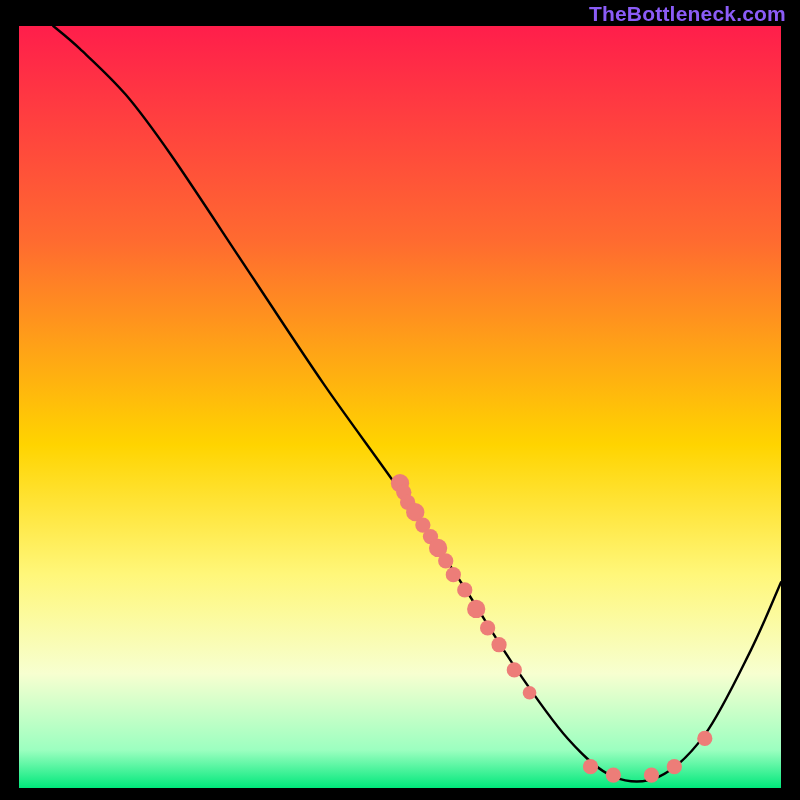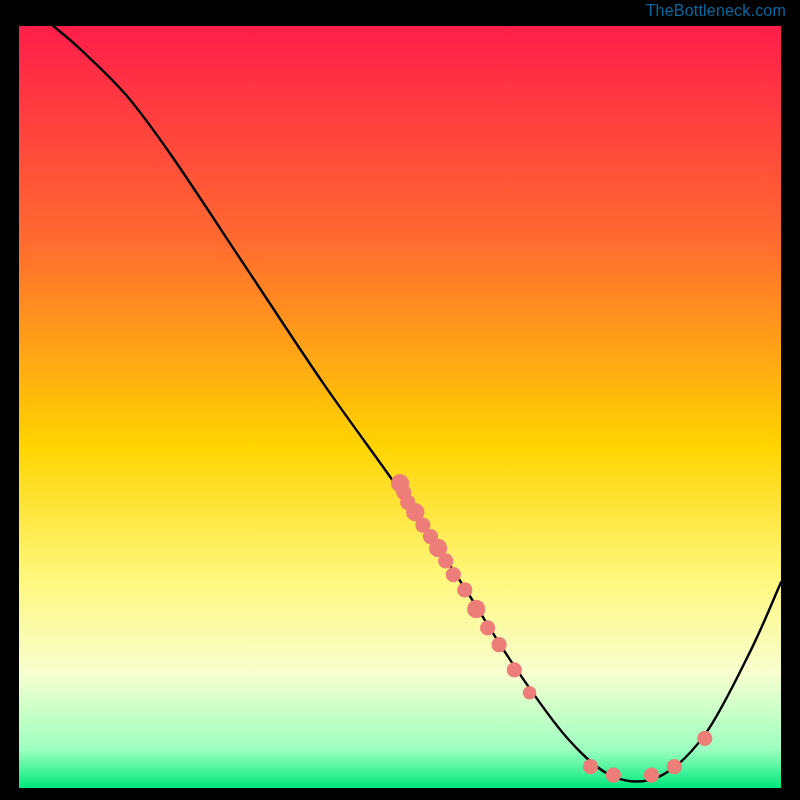--- a/index.html
+++ b/index.html
@@ -14,23 +14,23 @@
   .frame {
     position: relative;
     width: 800px;
     height: 800px;
     background: #000;
   }
   .attribution {
     position: absolute;
     top: 2px;
     right: 14px;
-    color: #0369a1;
-    font-size: 16px;
-    font-weight: 400;
+    color: #8b5cf6;
+    font-size: 21px;
+    font-weight: 700;
     letter-spacing: 0.2px;
   }
   .plot-outer {
     position: absolute;
     left: 19px;
     top: 26px;
     width: 762px;
     height: 762px;
     background: #000;
   }

